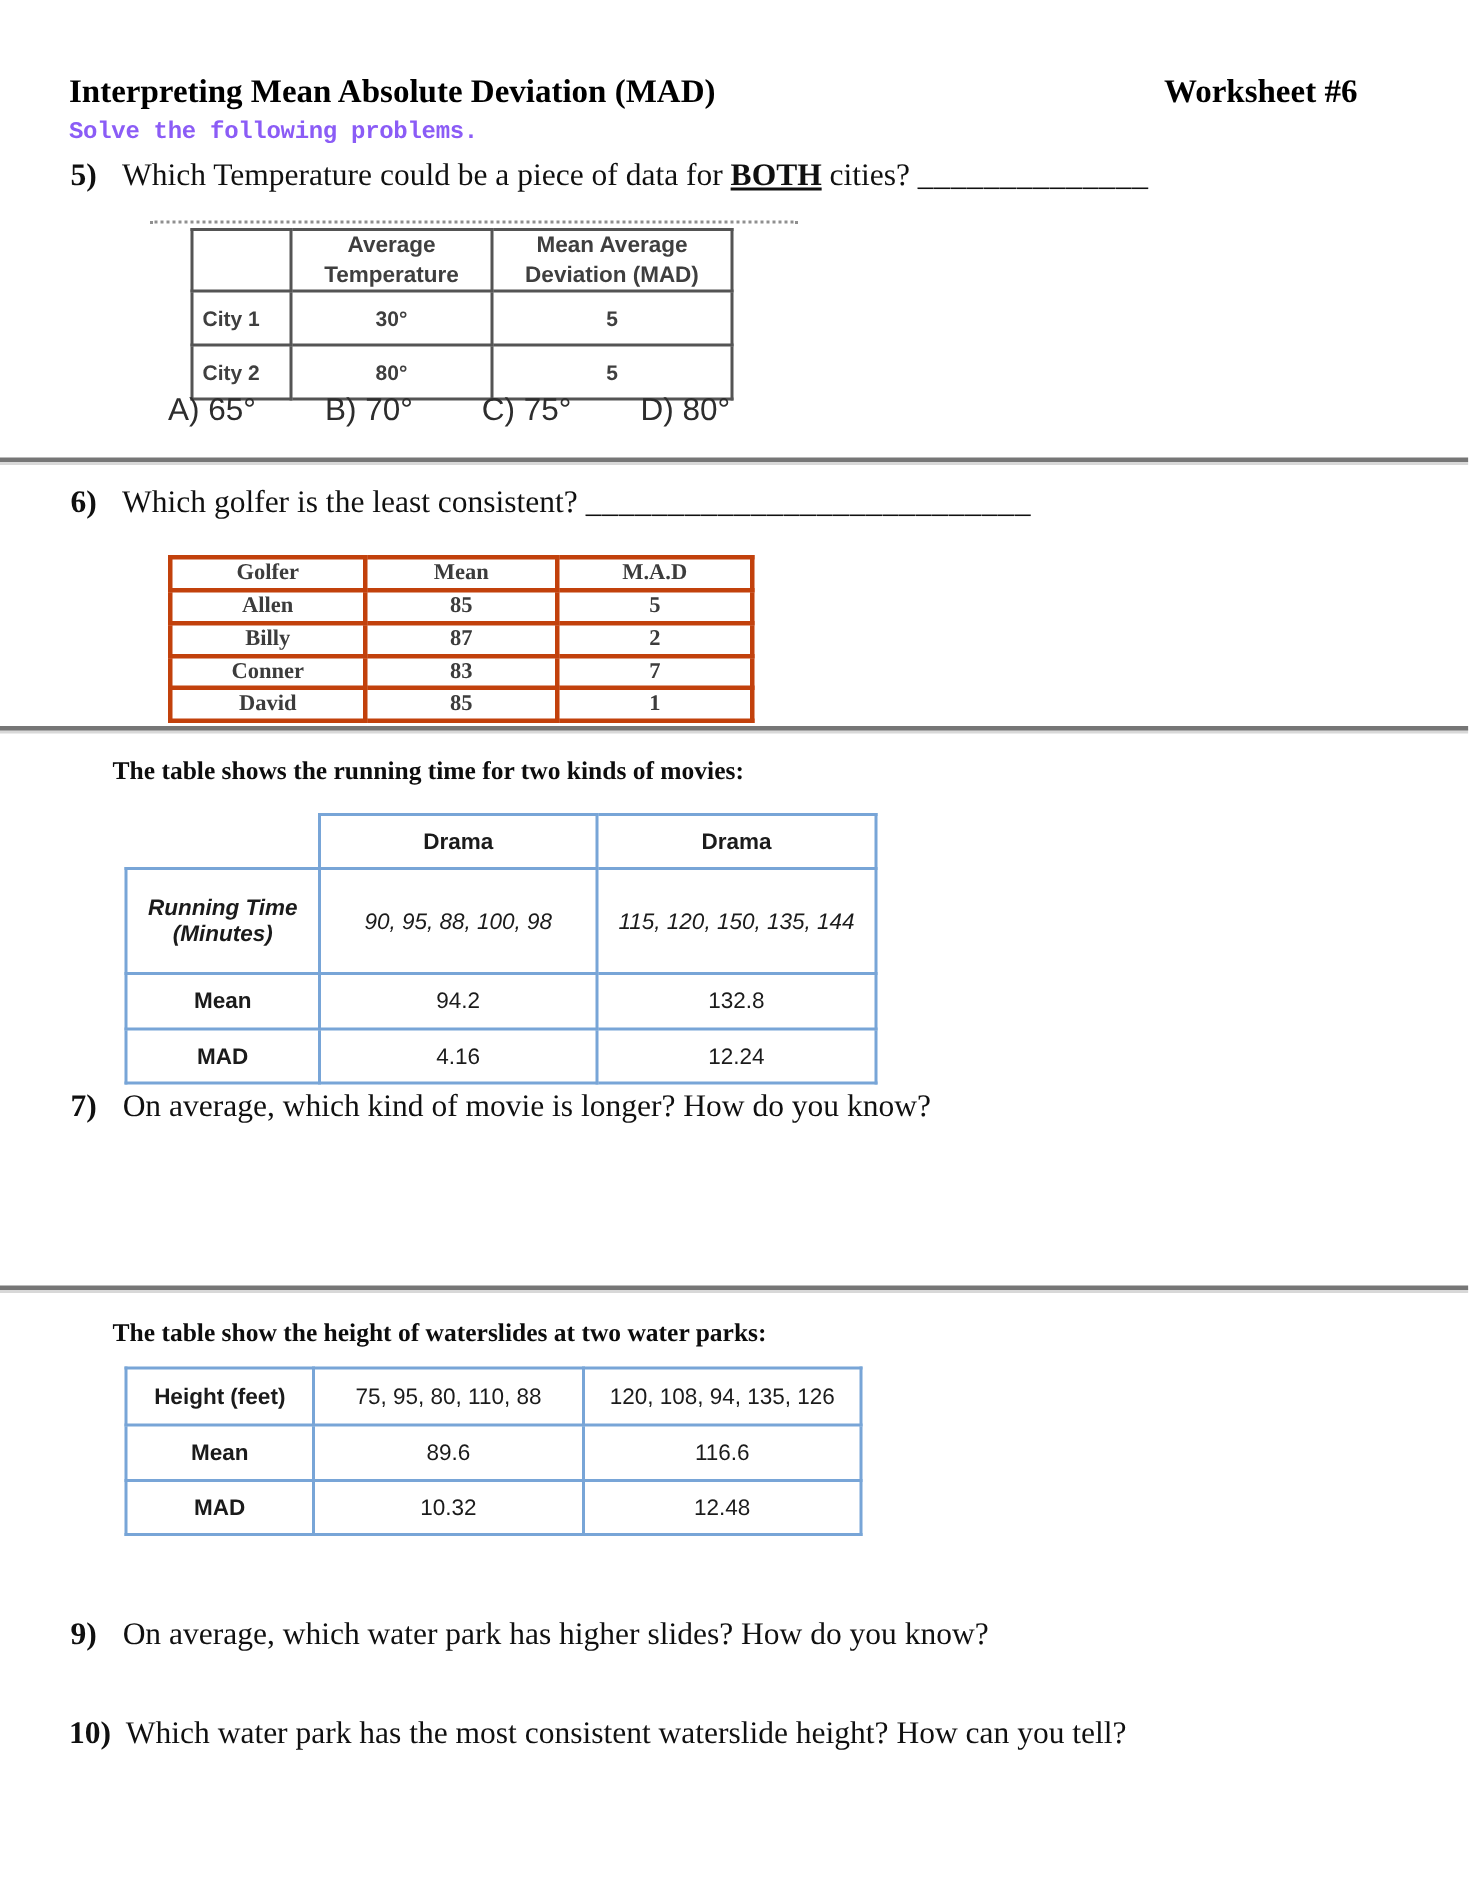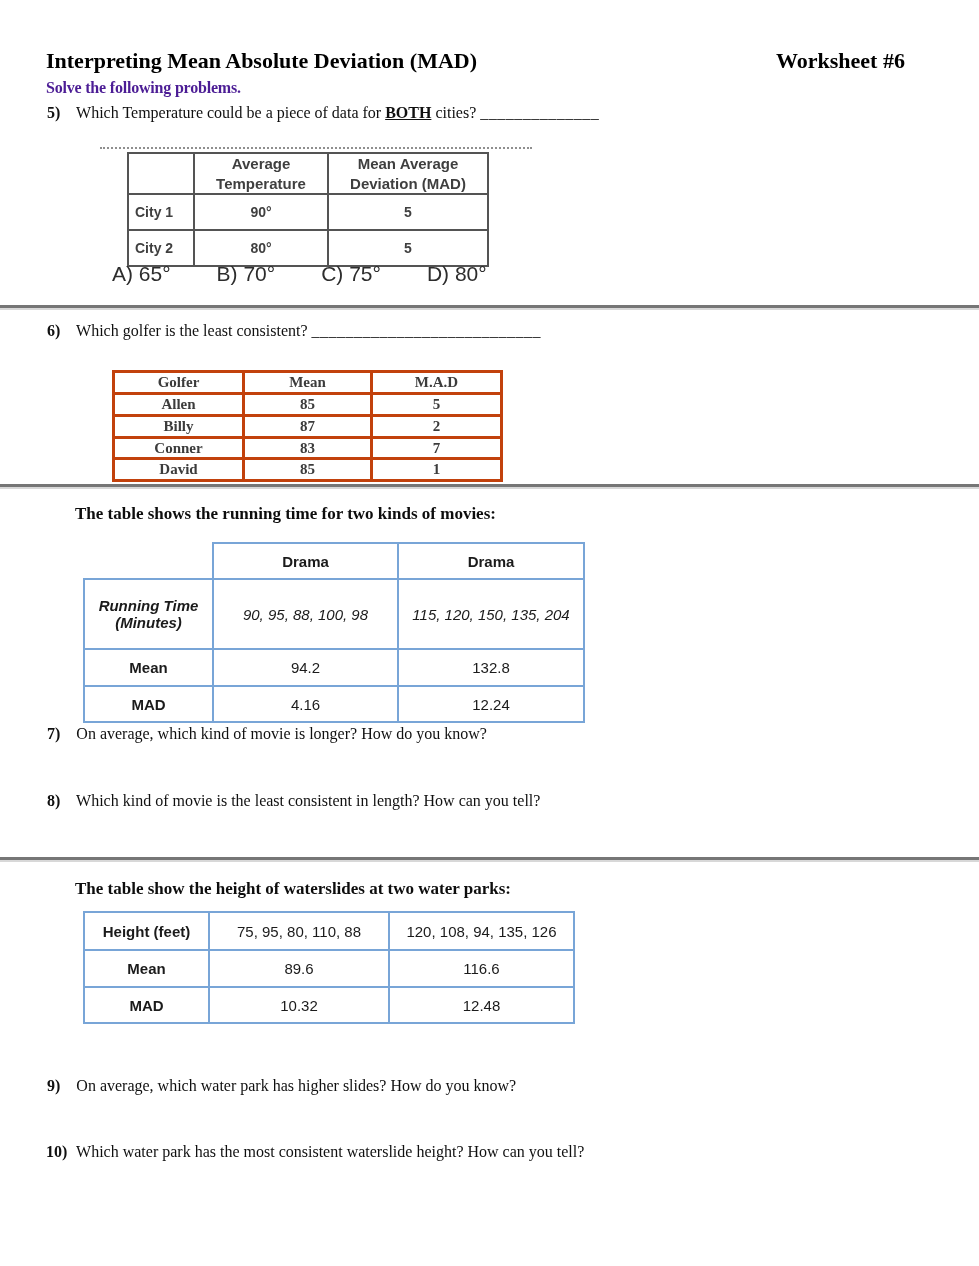--- a/index.html
+++ b/index.html
@@ -3,24 +3,24 @@
 <meta charset="utf-8">
 <style>
   * { margin:0; padding:0; box-sizing:border-box; }
   html,body { background:#ffffff; }
   .page { position:relative; width:979px; height:1266px; background:#fff;
           font-family:"Liberation Serif", serif; overflow:hidden; }
   .abs { position:absolute; }
 
   .title { font-weight:bold; font-size:22px; color:#000; }
   .ws-num { font-weight:bold; font-size:22px; color:#000; }
-  .instructions { font-family:Liberation Serif, serif; font-weight:700;
-                  font-size:16px; color:#4c1d95; letter-spacing:-0.2px; }
-
-  .question { font-size:16px; color:#101010; white-space:nowrap; }
+  .instructions { font-family:Liberation Mono, monospace; font-weight:700;
+                  font-size:16px; color:#8b5cf6; letter-spacing:-0.2px; }
+
+  .question { font-size:21px; color:#101010; white-space:nowrap; }
   .question .qnum { font-weight:bold; margin-right:12px; }
   .question .qnum.tight { margin-right:5px; }
   .question .emph { font-weight:bold; text-decoration:underline; }
   .blank { letter-spacing:0.5px; }
 
   .divider { left:0; width:979px; height:3px; background:#767676;
              box-shadow:0 2px 0 #d8d8d8; }
   .dotted-line { border-top:2px dotted #8f8f8f; width:432px; height:0; }
 
   table { border-collapse:collapse; table-layout:fixed; }
@@ -80,21 +80,21 @@
         <col style="width:160px">
       </colgroup>
     <tbody>
         <tr>
       <th></th>
       <th>Average Temperature</th>
       <th>Mean Average Deviation (MAD)</th>
     </tr>
     <tr>
       <td class="rowlabel">City 1</td>
-      <td>90°</td>
+      <td>30°</td>
       <td>5</td>
     </tr>
     <tr>
       <td class="rowlabel">City 2</td>
       <td>80°</td>
       <td>5</td>
     </tr>
   </tbody>
     </table>
 
@@ -160,43 +160,39 @@
       </colgroup>
     <tbody>
         <tr class="rh-36">
       <th class="corner"></th>
       <th>Drama</th>
       <th>Drama</th>
     </tr>
     <tr class="rh-54">
       <td class="rowhead">Running Time (Minutes)</td>
       <td>90, 95, 88, 100, 98</td>
-      <td>115, 120, 150, 135, 204</td>
+      <td>115, 120, 150, 135, 144</td>
     </tr>
     <tr class="rh-37">
       <td class="rowhead">Mean</td>
       <td>94.2</td>
       <td>132.8</td>
     </tr>
     <tr class="rh-36">
       <td class="rowhead">MAD</td>
       <td>4.16</td>
       <td>12.24</td>
     </tr>
   </tbody>
     </table>
 
   <div class="abs question" style="left:47px; top:725px;">
     <span class="qnum">7)</span>
     <span>On average, which kind of movie is longer? How do you know?</span>
   </div>
-  <div class="abs question" style="left:47px; top:792px;">
-    <span class="qnum">8)</span>
-    <span>Which kind of movie is the least consistent in length? How can you tell?</span>
-  </div>
 
   <div class="abs divider" style="top:857px;"></div>
 
   <div class="abs section-heading" style="left:75px; top:879px;">The table show the height of waterslides at two water parks:</div>
 
   <table class="abs blue-table" style="left:83px; top:911px;">
     <colgroup>
         <col style="width:125px">
         <col style="width:180px">
         <col style="width:185px">

